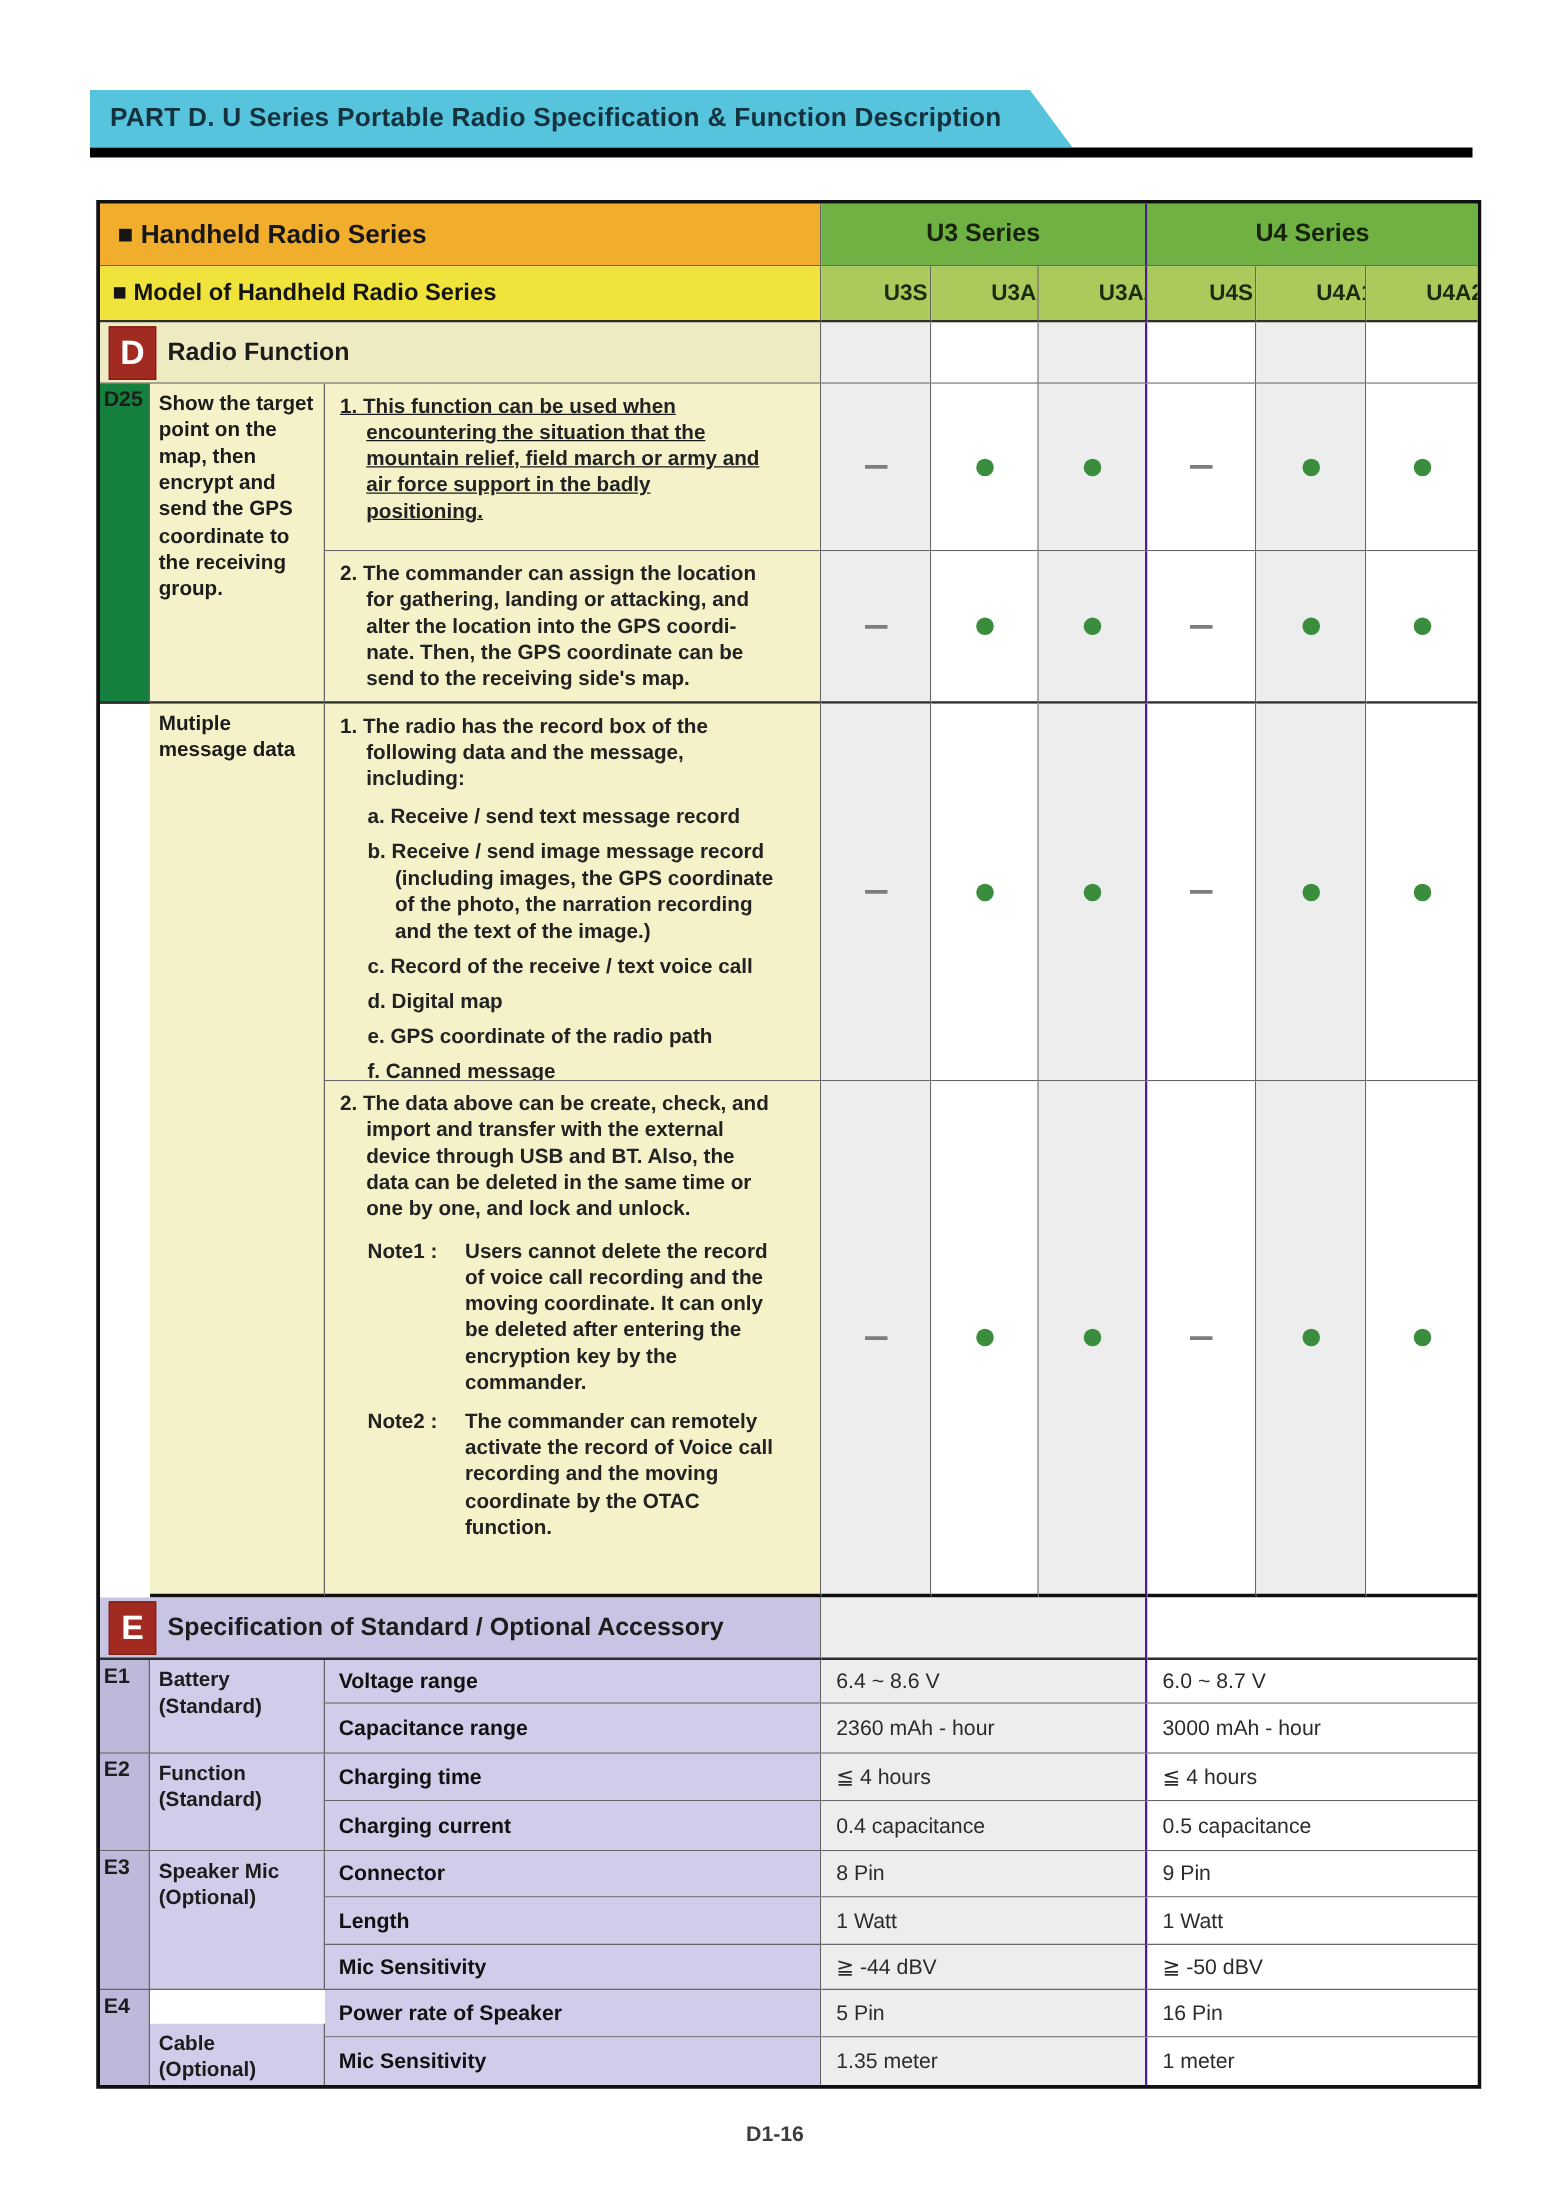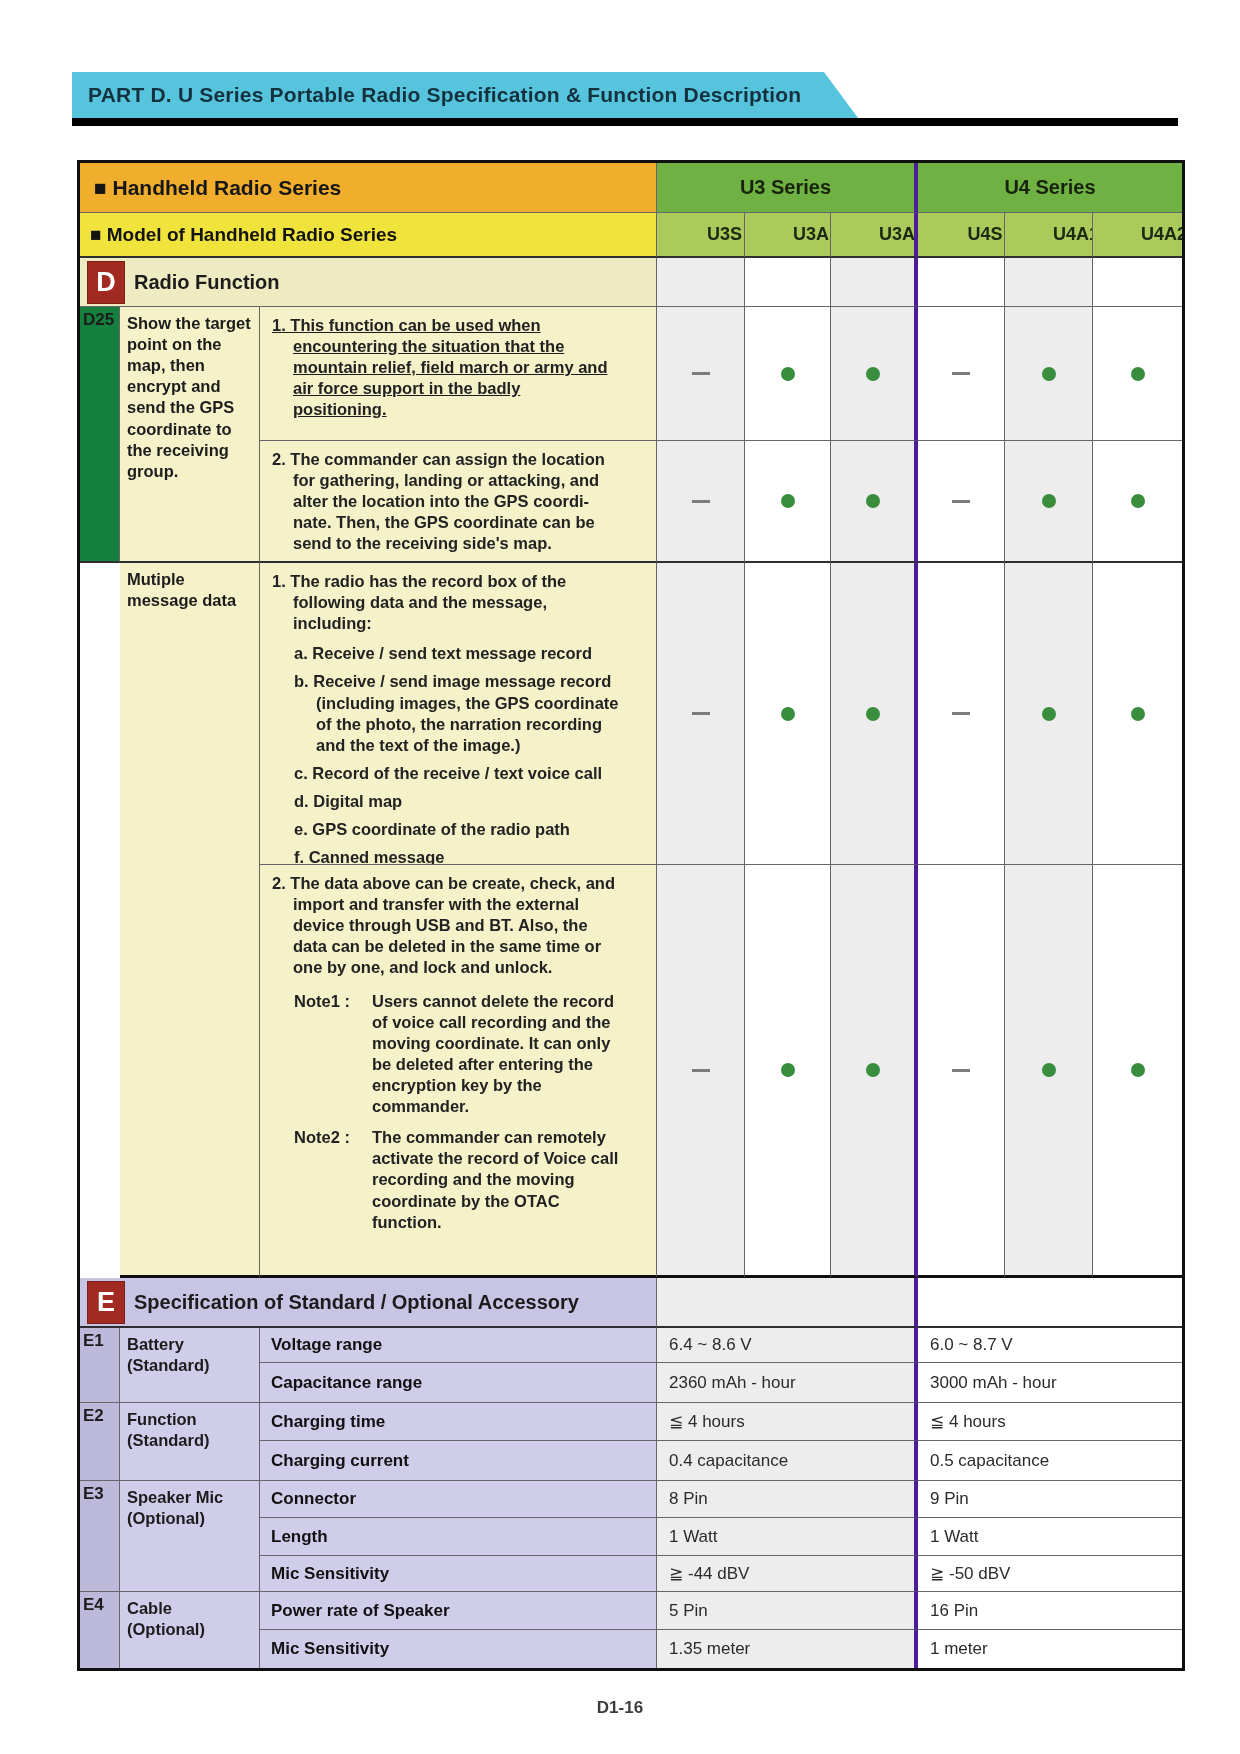--- a/index.html
+++ b/index.html
@@ -15,21 +15,21 @@
   
   .doc-table{position:absolute;left:77px;top:160px;border:3px solid #101010;display:grid;
     grid-template-columns:40px 140px 397px 88px 86px 87px 87px 88px 89px;
     grid-template-rows:50px 45px 49px 134px 122px 302px 413px 50px 35px 40px 38px 40px 37px 38px 36px 38px 38px;
     background:#fff;}
   .c{border-right:1px solid #666;border-bottom:1px solid #666;box-sizing:border-box;
      display:flex;align-items:center;overflow:hidden;}
   .top{align-items:flex-start;}
   .ctr{justify-content:center;}
   .br0{border-right:none;}
-  .br2{border-right:4px solid #4c1d95;}
+  .br2{border-right:2px solid #4c1d95;}
   .bb0{border-bottom:none;}
   .bb2{border-bottom:2px solid #2e2e2e;}
   .bb3{border-bottom:3px solid #101010;}
 
   
   .or{background:#F1AE2D;}
   .gn{background:#6FB142;}
   .yl{background:#EFE33C;}
   .lg{background:#AACB5B;padding-left:48px;}
   .crh{background:#EEEAC1;}
@@ -287,21 +287,21 @@
   <div class="c gy br2" style="grid-column:4/7;grid-row:15;">
       <span class="valt">≧ -44 dBV</span>
     </div>
   <div class="c wh br0" style="grid-column:7/10;grid-row:15;">
       <span class="valt">≧ -50 dBV</span>
     </div>
 
   <div class="c lvd top bb0" style="grid-column:1;grid-row:16/18;">
       <span class="idt">E4</span>
     </div>
-  <div class="c lv top bb0" style="grid-column:2;grid-row:16/18;">
+  <div class="c lv top bb0" style="grid-column:2;grid-row:16/18;margin-top:27px;">
       <span class="namet">Cable
 (Optional)</span>
     </div>
   <div class="c lv" style="grid-column:3;grid-row:16;">
       <span class="propt">Power rate of Speaker</span>
     </div>
   <div class="c gy br2" style="grid-column:4/7;grid-row:16;">
       <span class="valt">5 Pin</span>
     </div>
   <div class="c wh br0" style="grid-column:7/10;grid-row:16;">

